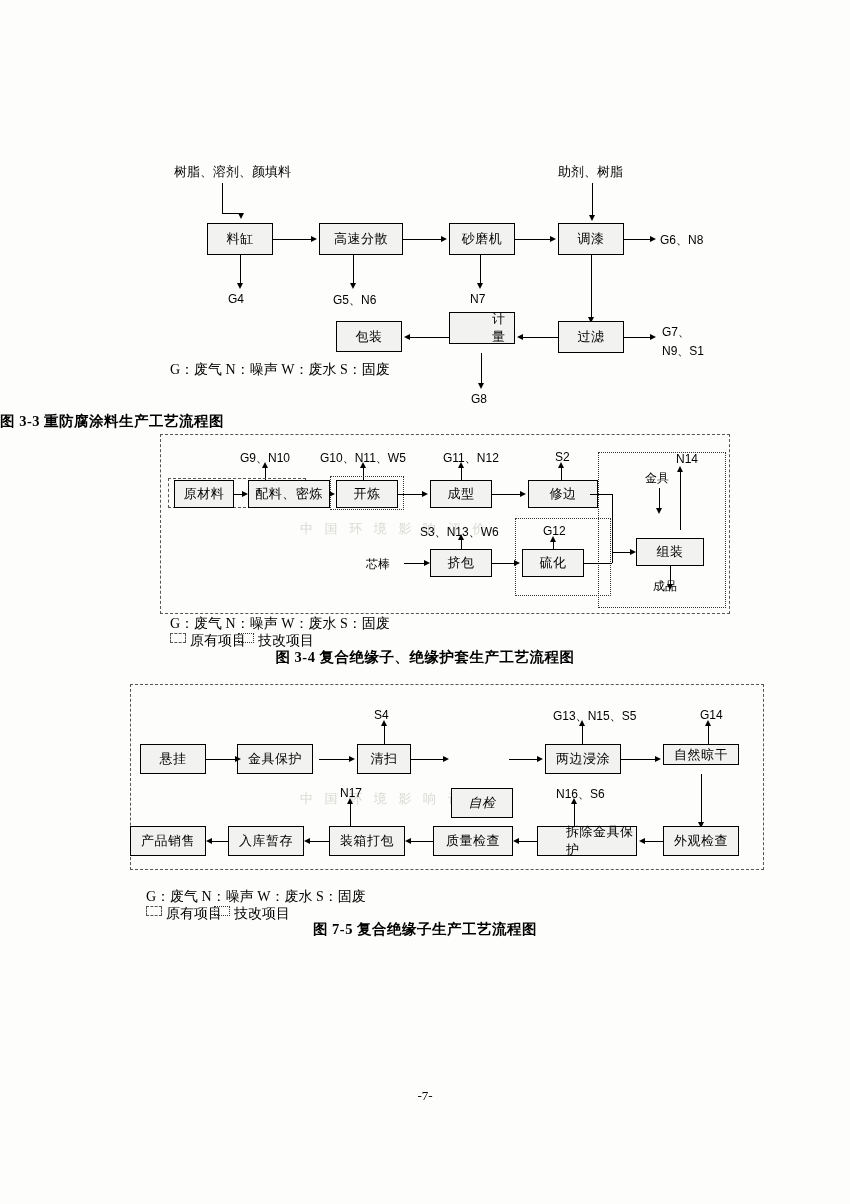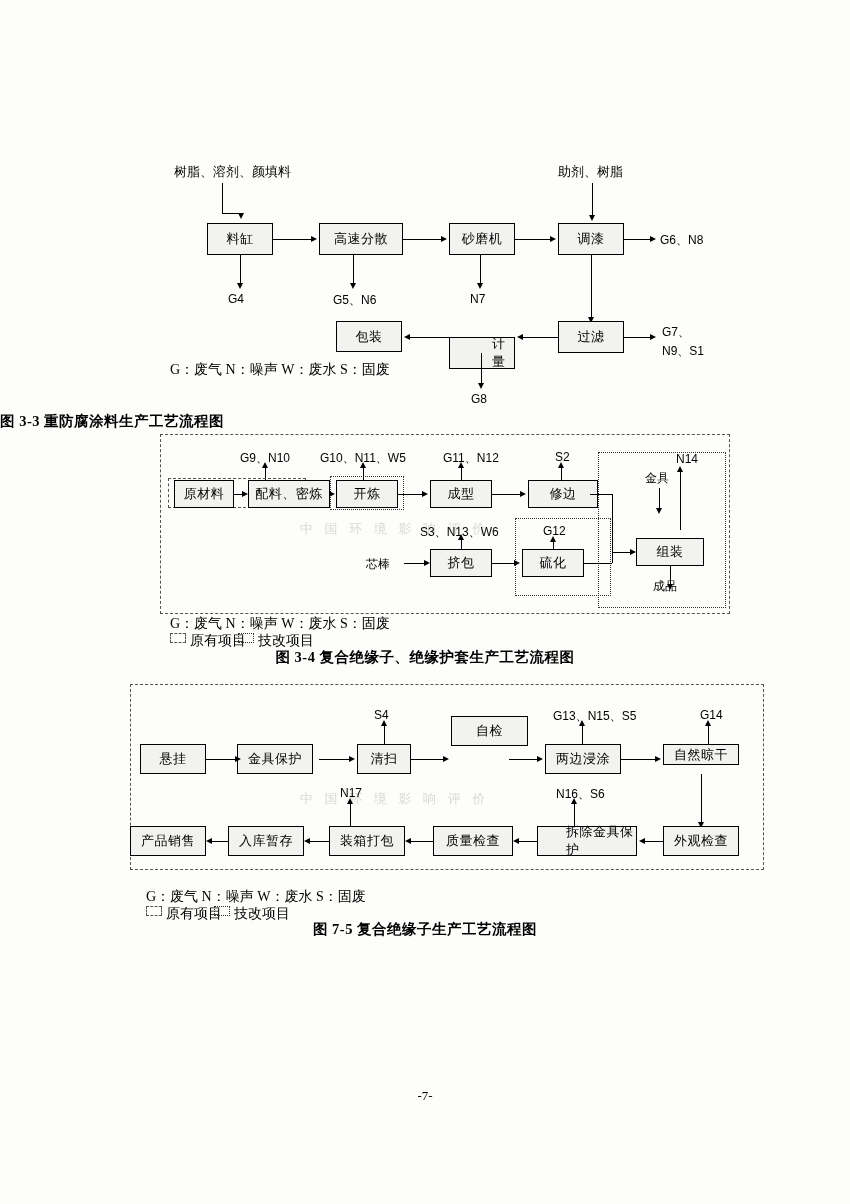--- a/index.html
+++ b/index.html
@@ -167,21 +167,21 @@
     <div class="lbl" style="left:333px; top:292px;">G5、N6</div>
 
     <div class="line vline" style="left:480px; top:255px; height:28px;"></div>
     <div class="arrow-d" style="left:476.5px; top:283px;"></div>
     <div class="lbl" style="left:470px; top:292px;">N7</div>
 
     <div class="line vline" style="left:591px; top:255px; height:62px;"></div>
     <div class="arrow-d" style="left:587.5px; top:317px;"></div>
 
     <div class="box" style="left:558px; top:321px; width:66px; height:32px;">过滤</div>
-    <div class="box" style="left:449px; top:337px; width:66px; height:32px;padding-left:42px;">计量</div>
+    <div class="box" style="left:449px; top:312px; width:66px; height:32px;padding-left:42px;">计量</div>
     <div class="box" style="left:336px; top:321px; width:66px; height:31px;">包装</div>
 
     <div class="line hline" style="left:523px; top:337px; width:35px;"></div>
     <div class="arrow-l" style="left:517px; top:333.5px;"></div>
     <div class="line hline" style="left:410px; top:337px; width:39px;"></div>
     <div class="arrow-l" style="left:404px; top:333.5px;"></div>
 
     <div class="line hline" style="left:624px; top:337px; width:26px;"></div>
     <div class="arrow-r" style="left:650px; top:333.5px;"></div>
     <div class="lbl" style="left:662px; top:324px;">G7、</div>
@@ -298,21 +298,21 @@
     <div class="line vline" style="left:582px; top:724px; height:22px;"></div>
     <div class="arrow-u" style="left:578.5px; top:720px;"></div>
 
     <div class="lbl" style="left:700px; top:708px;">G14</div>
     <div class="line vline" style="left:708px; top:724px; height:22px;"></div>
     <div class="arrow-u" style="left:704.5px; top:720px;"></div>
 
     <div class="box" style="left:140px; top:744px; width:66px; height:30px;">悬挂</div>
     <div class="box" style="left:237px; top:744px; width:76px; height:30px;">金具保护</div>
     <div class="box" style="left:357px; top:744px; width:54px; height:30px;">清扫</div>
-    <div class="box" style="left:451px; top:716px; width:77px; height:30px;">自检</div>
+    <div class="box" style="left:451px; top:788px; width:62px; height:30px;font-style:italic;">自检</div>
     <div class="box" style="left:545px; top:744px; width:76px; height:30px;">两边浸涂</div>
     <div class="box" style="left:663px; top:744px; width:76px; height:21px;">自然晾干</div>
 
     <div class="line hline" style="left:206px; top:759px; width:29px;"></div>
     <div class="arrow-r" style="left:235px; top:755.5px;"></div>
     <div class="line hline" style="left:319px; top:759px; width:30px;"></div>
     <div class="arrow-r" style="left:349px; top:755.5px;"></div>
     <div class="line hline" style="left:411px; top:759px; width:32px;"></div>
     <div class="arrow-r" style="left:443px; top:755.5px;"></div>
     <div class="line hline" style="left:509px; top:759px; width:28px;"></div>

